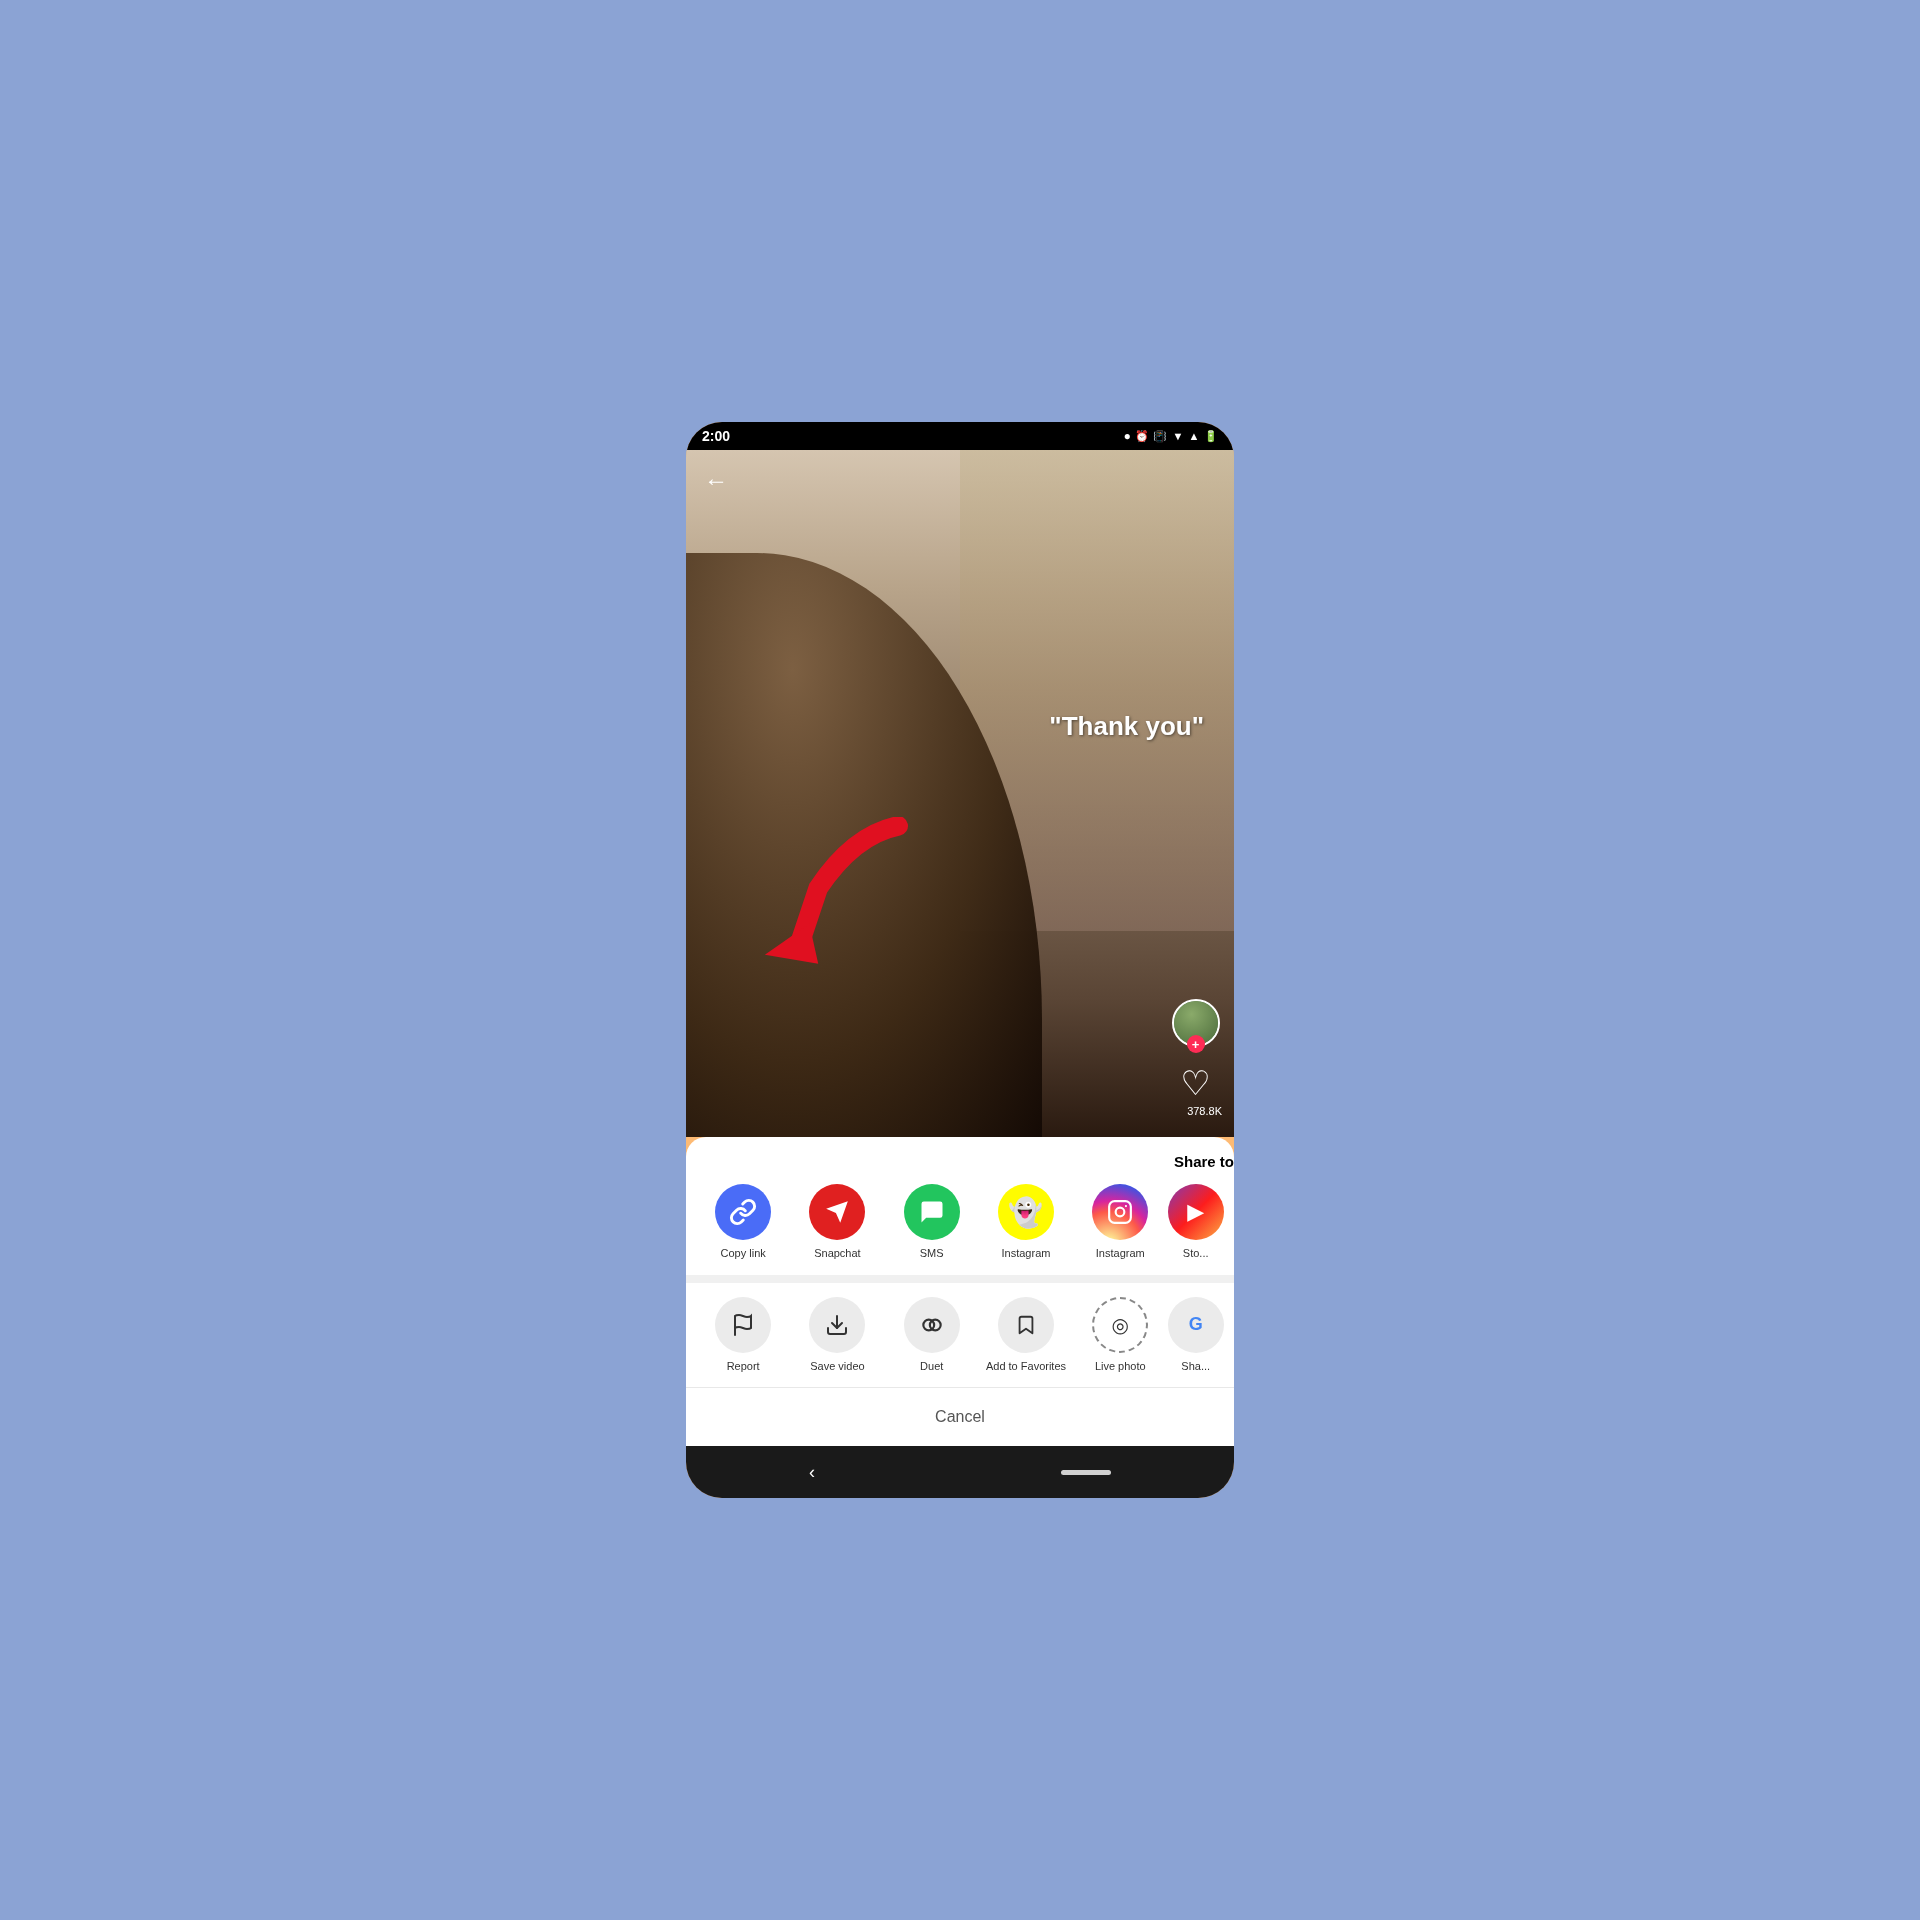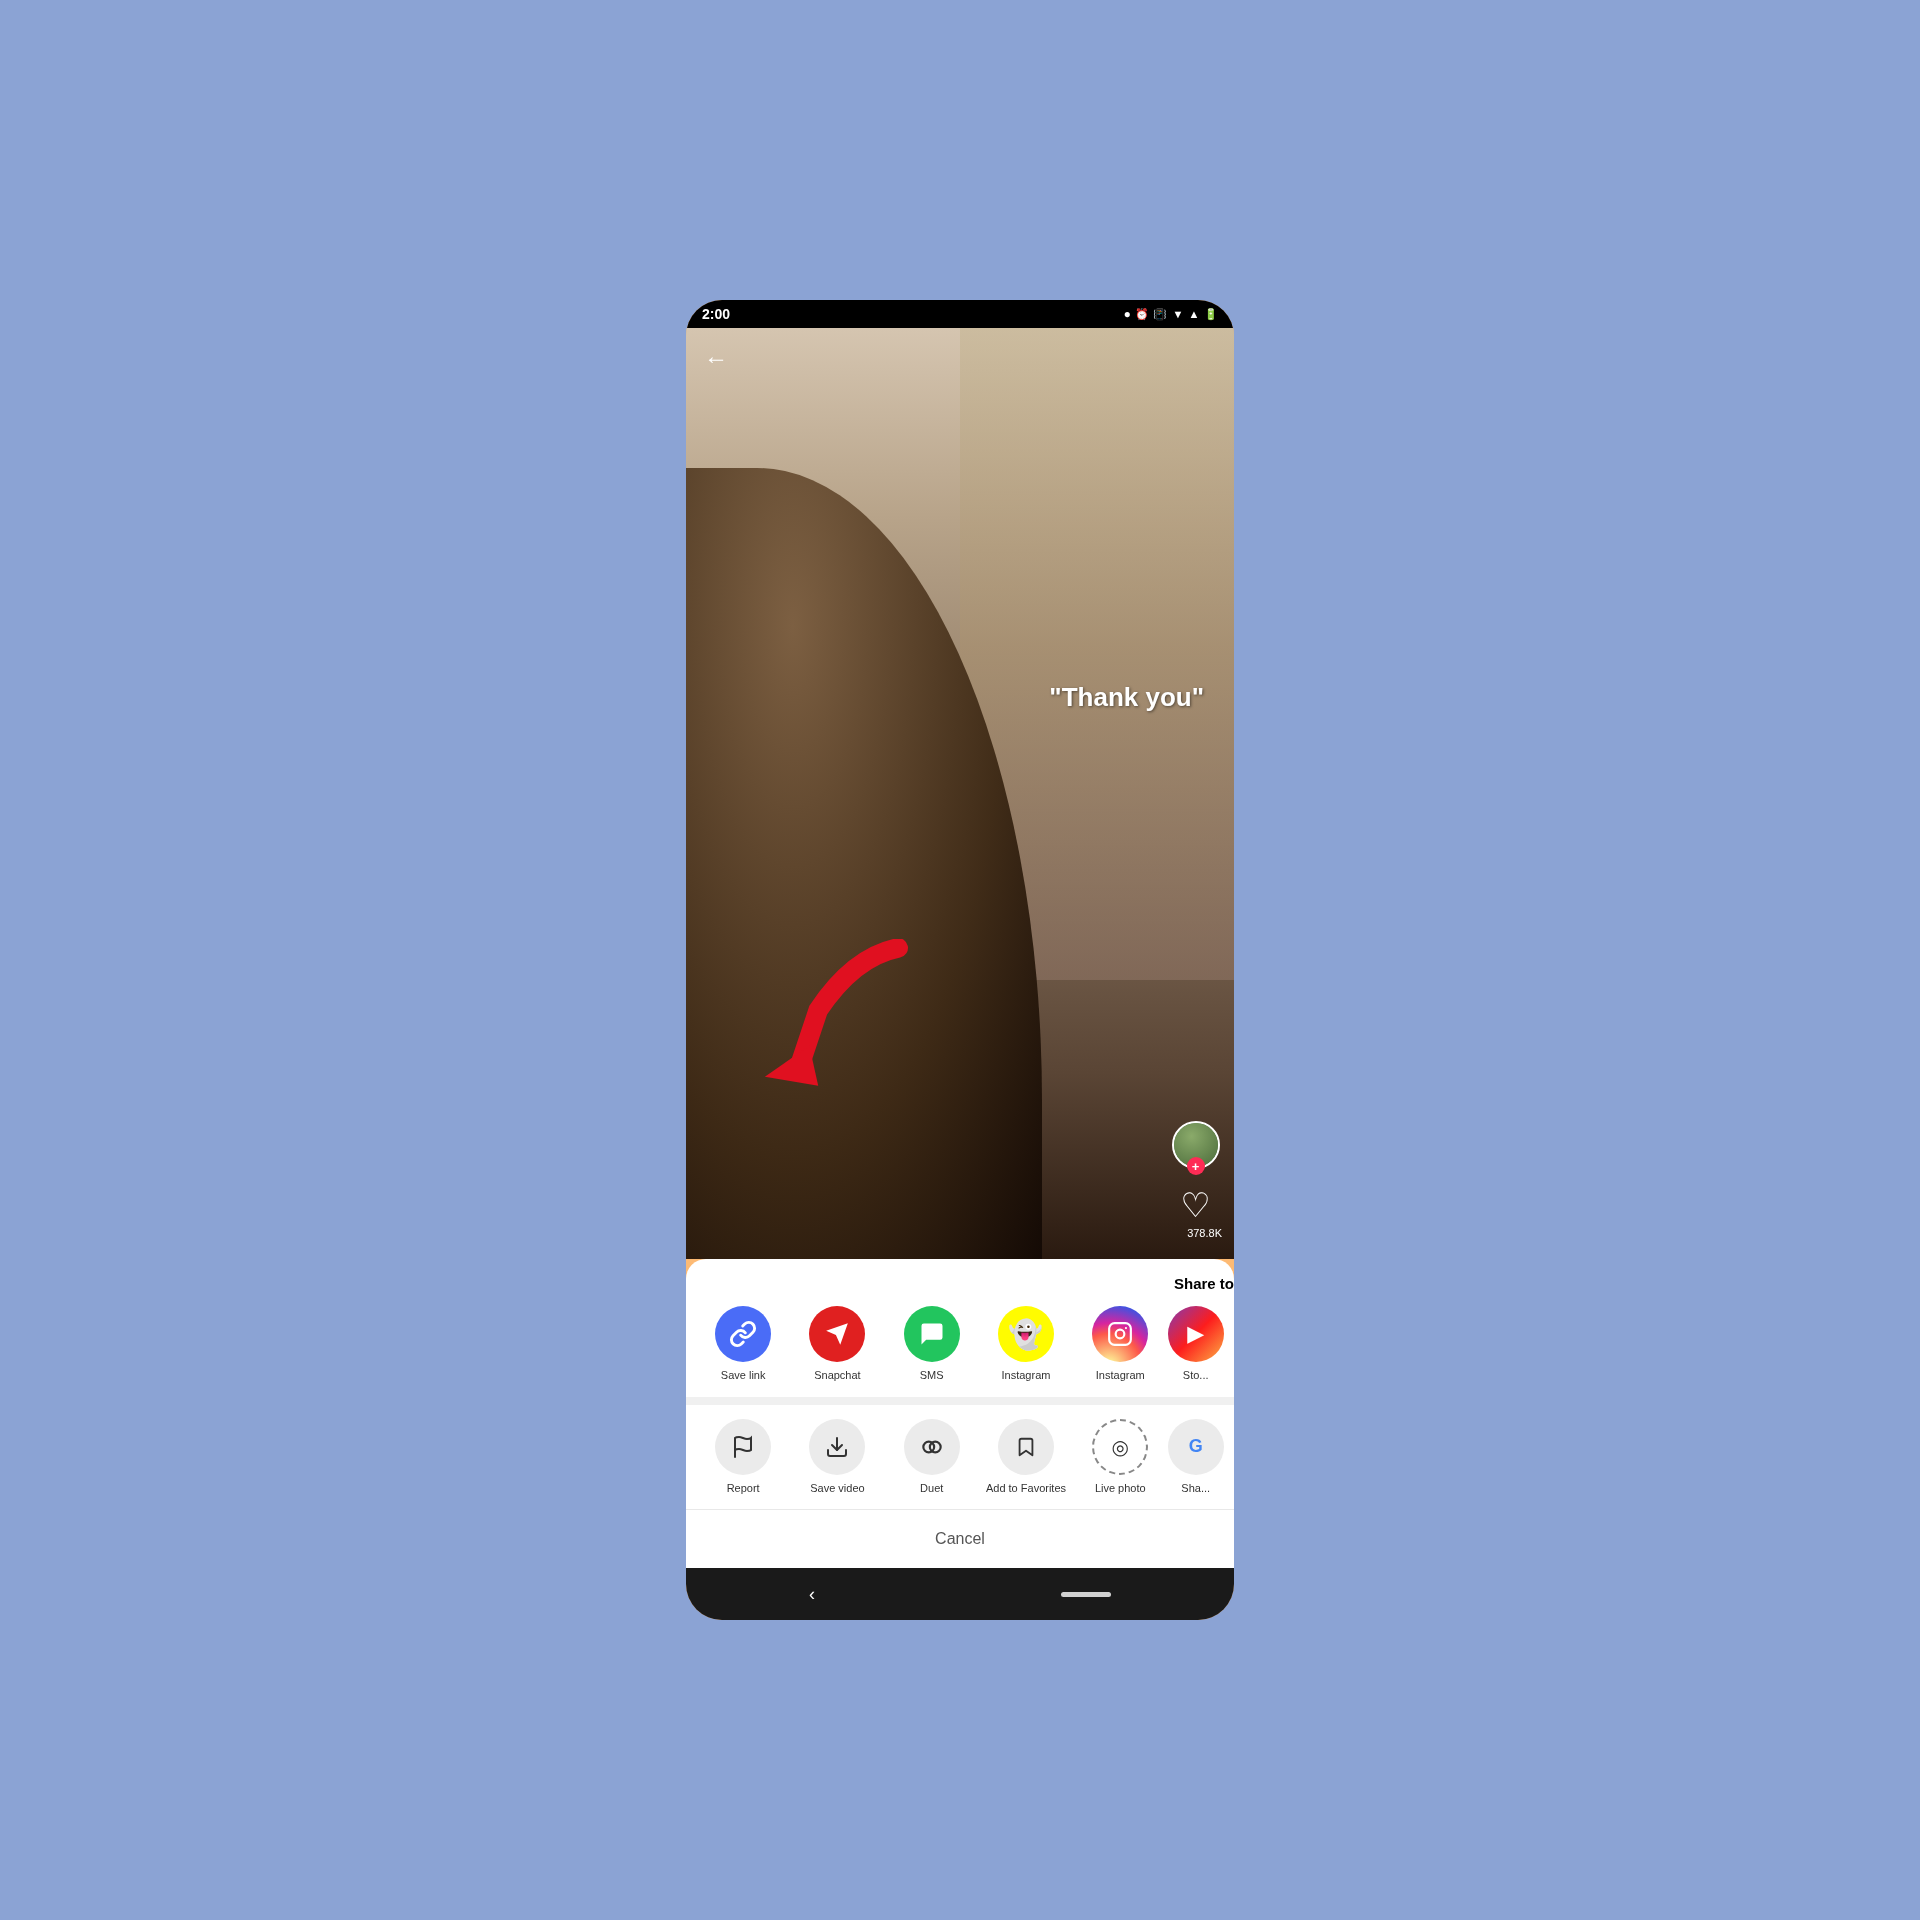--- a/index.html
+++ b/index.html
@@ -7,21 +7,21 @@
       width: 1920px;
       height: 1920px;
       background: #8ba3d4;
       display: flex;
       align-items: center;
       justify-content: center;
       font-family: 'Helvetica Neue', Helvetica, Arial, sans-serif;
     }
     .phone-wrapper {
       width: 548px;
-      height: 1320px;
+      height: 1076px;
       background: #fdba74;
       border-radius: 36px;
       overflow: hidden;
       position: relative;
       display: flex;
       flex-direction: column;
     }
     
     .status-bar {
       background: #000;
@@ -313,21 +313,21 @@
 
     <div class="share-row">
 
       <div class="share-item">
         <div class="share-icon-circle" style="background:#4a6cf7; color:#fff;">
           <svg width="28" height="28" viewBox="0 0 24 24" fill="none" stroke="white" stroke-width="2.5" stroke-linecap="round">
             <path d="M10 13a5 5 0 0 0 7.54.54l3-3a5 5 0 0 0-7.07-7.07l-1.72 1.71"></path>
             <path d="M14 11a5 5 0 0 0-7.54-.54l-3 3a5 5 0 0 0 7.07 7.07l1.71-1.71"></path>
           </svg>
         </div>
-        <span class="share-label">Save link</span>
+        <span class="share-label">Copy link</span>
       </div>
 
       <div class="share-item">
         <div class="share-icon-circle" style="background:#e02020; color:#fff;">
           <svg width="26" height="26" viewBox="0 0 24 24" fill="white">
             <path d="M22 2L11 13M22 2L15 22 11 13 2 9l20-7z"></path>
           </svg>
         </div>
         <span class="share-label">Snapchat</span>
       </div>

